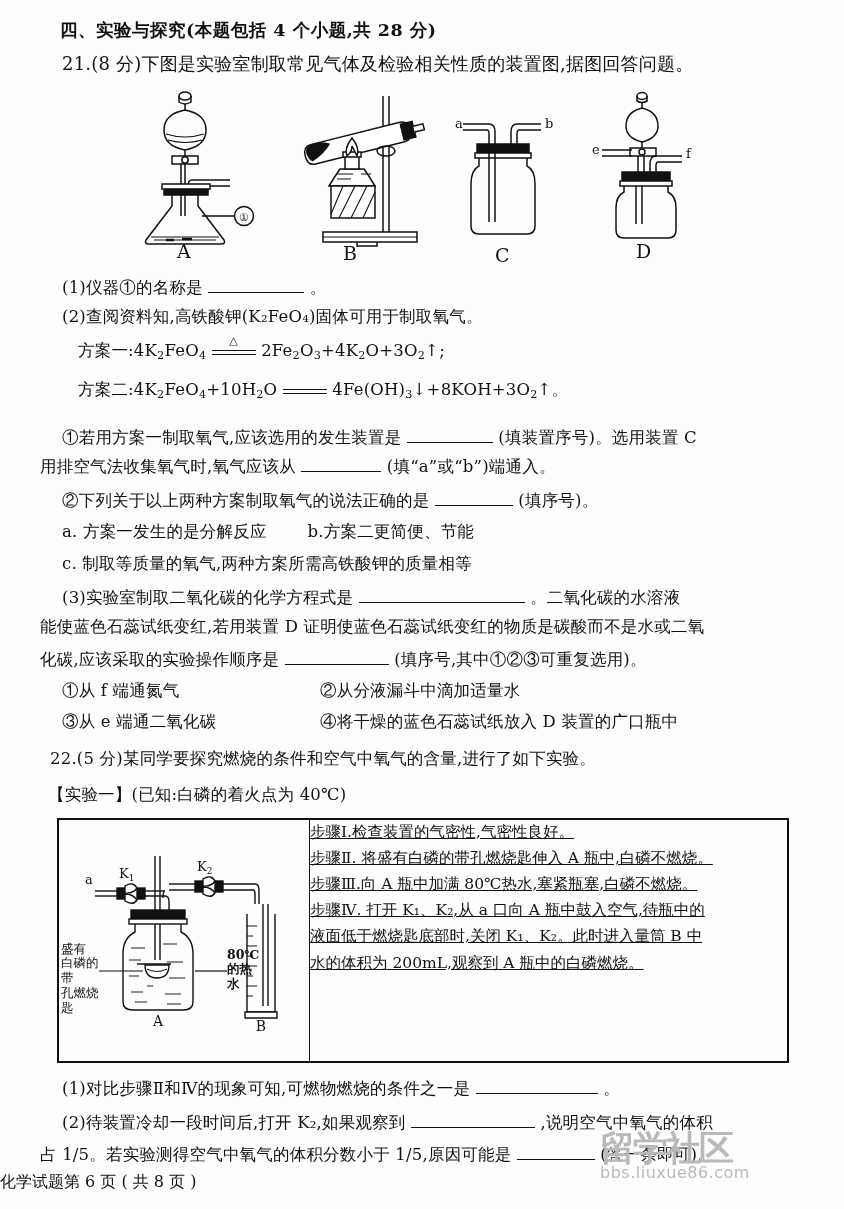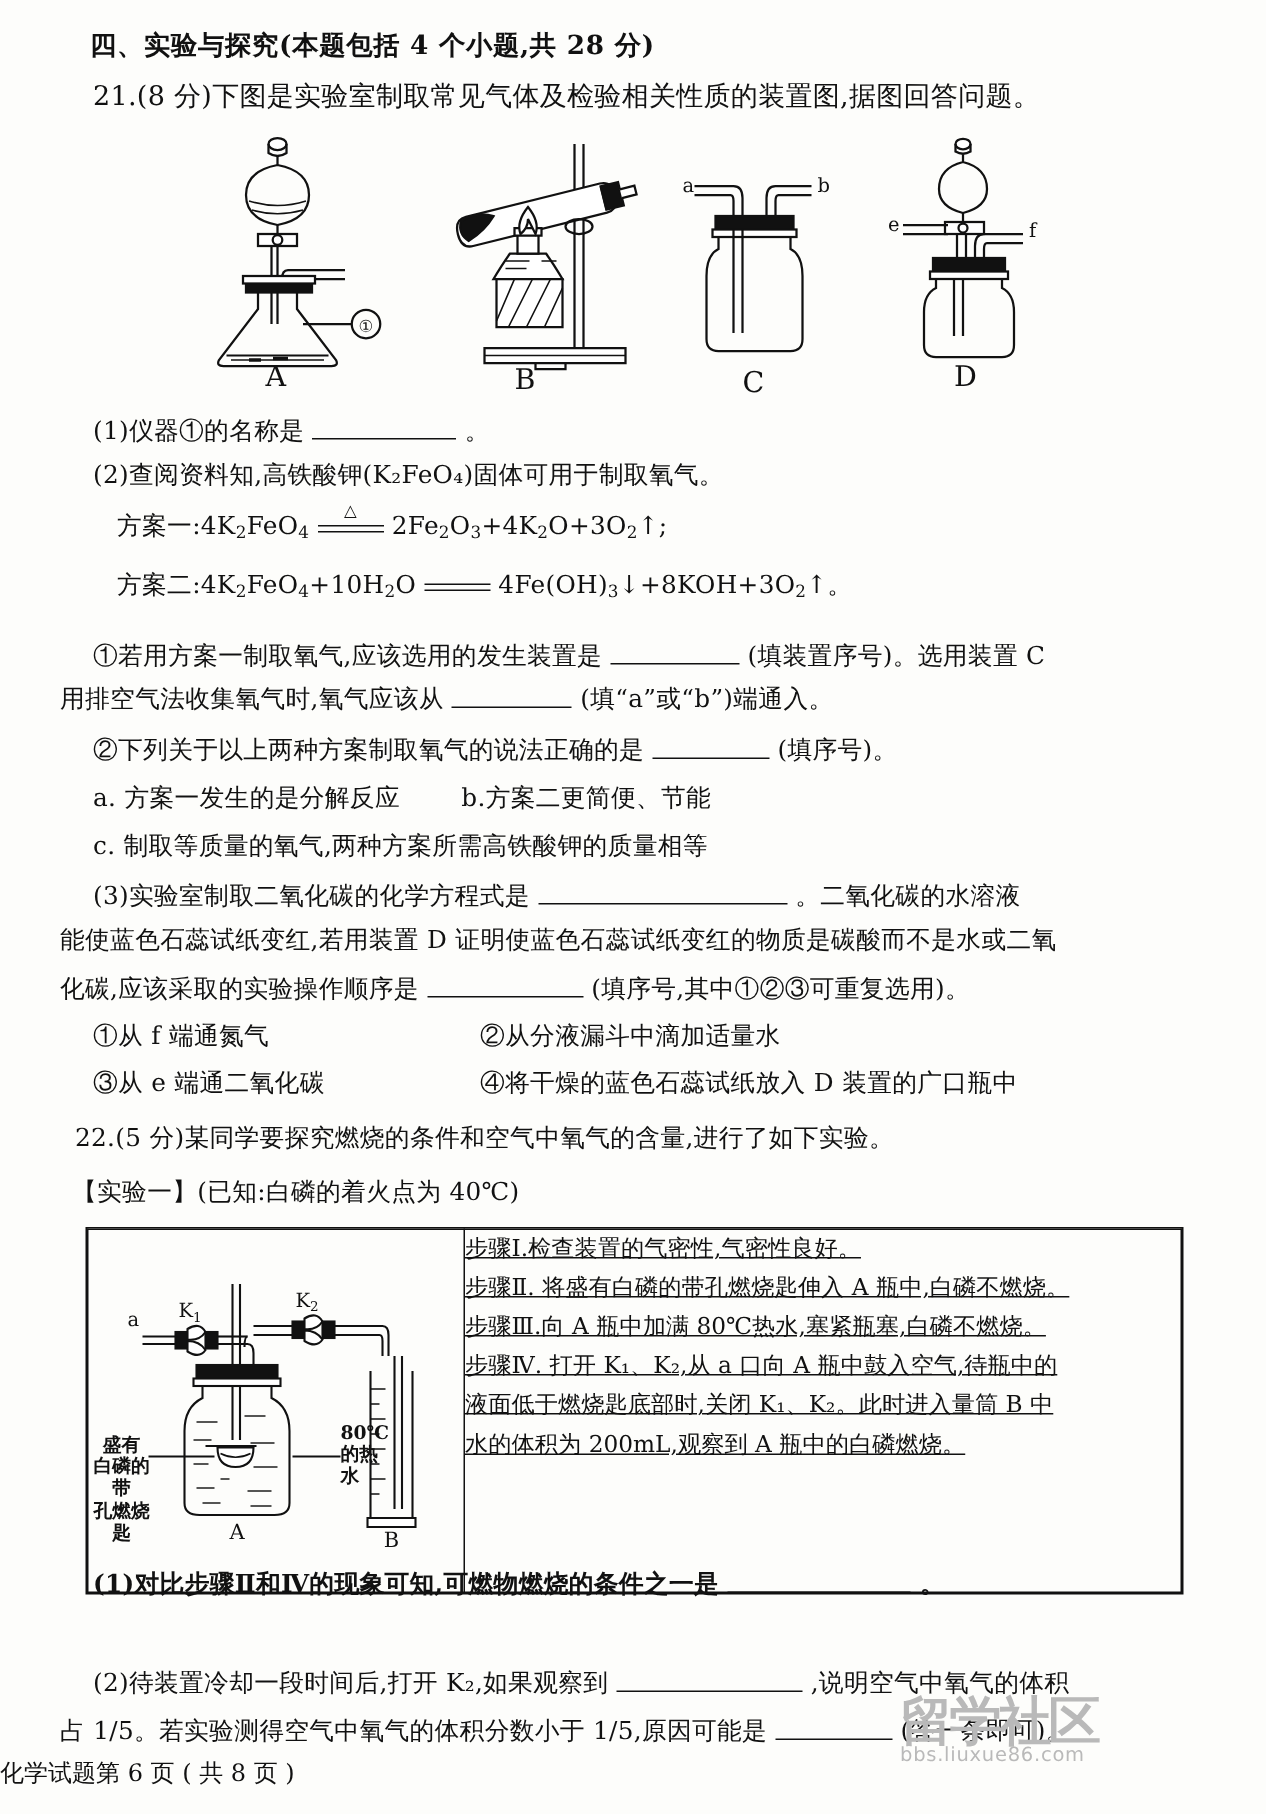--- a/index.html
+++ b/index.html
@@ -52,21 +52,21 @@
   .footer{
     position:absolute;left:0;top:1172px;width:844px;text-align:left;
     font-size:16px;
   }
   .watermark{
     position:absolute;left:600px;top:1132px;
     font-family:"DejaVu Sans","Liberation Sans",sans-serif;
     color:#b9b9b9;pointer-events:none;user-select:none;
   }
   .wm-cn{font-size:35px;font-weight:bold;letter-spacing:-2px;line-height:.95;}
-  .wm-url{font-size:13px;letter-spacing:.5px;margin-top:-2px;}
+  .wm-url{font-size:16px;letter-spacing:.5px;margin-top:-2px;}
 </style>
 </head>
 <body>
 
 <div class="page">
 
   <div class="sec-title">四、实验与探究(本题包括 4 个小题,共 28 分)</div>
 
   <div class="q21">21.(8 分)下图是实验室制取常见气体及检验相关性质的装置图,据图回答问题。</div>
 
@@ -346,21 +346,21 @@
               <text x="26" y="48" font-size="13" font-family="DejaVu Serif, serif" fill="#111">a</text>
               <text x="60" y="42" font-size="13" font-family="DejaVu Serif, serif" fill="#111">
                 K<tspan font-size="9" dy="3">1</tspan>
               </text>
               <text x="138" y="35" font-size="13" font-family="DejaVu Serif, serif" fill="#111">
                 K<tspan font-size="9" dy="3">2</tspan>
               </text>
               <text x="99" y="190" font-size="14" text-anchor="middle" font-family="DejaVu Serif, serif" fill="#111">A</text>
               <text x="202" y="195" font-size="14" text-anchor="middle" font-family="DejaVu Serif, serif" fill="#111">B</text>
             </svg>
-            <div class="dlabel" style="left:2px;top:120px;width:40px;text-align:center;font-weight:bold;">
+            <div class="dlabel" style="left:2px;top:106px;width:40px;text-align:left;font-weight:normal;">
               <div>盛有</div>
               <div>白磷的带</div>
               <div>孔燃烧匙</div>
             </div>
             <div class="dlabel" style="left:168px;top:112px;font-weight:bold;">
               <div>80℃</div>
               <div>的热</div>
               <div>水</div>
             </div>
           </div>
@@ -372,21 +372,21 @@
           <p>步骤Ⅲ.向 A 瓶中加满 80℃热水,塞紧瓶塞,白磷不燃烧。</p>
           <p>步骤Ⅳ. 打开 K₁、K₂,从 a 口向 A 瓶中鼓入空气,待瓶中的</p>
           <p>液面低于燃烧匙底部时,关闭 K₁、K₂。此时进入量筒 B 中</p>
           <p>水的体积为 200mL,观察到 A 瓶中的白磷燃烧。</p>
         </td>
       </tr>
     </tbody>
       </table>
   </div>
 
-  <div class="line" style="left:62px;top:1044px;font-weight:bold;">
+  <div class="line" style="left:62px;top:1076px;">
     <span>(1)对比步骤Ⅱ和Ⅳ的现象可知,可燃物燃烧的条件之一是</span>
     <span class="blank" style="width:122px;"></span>
     <span>。</span>
   </div>
 
   <div class="line" style="left:62px;top:1110px;">
     <span>(2)待装置冷却一段时间后,打开 K₂,如果观察到</span>
     <span class="blank" style="width:124px;"></span>
     <span>,说明空气中氧气的体积</span>
   </div>

